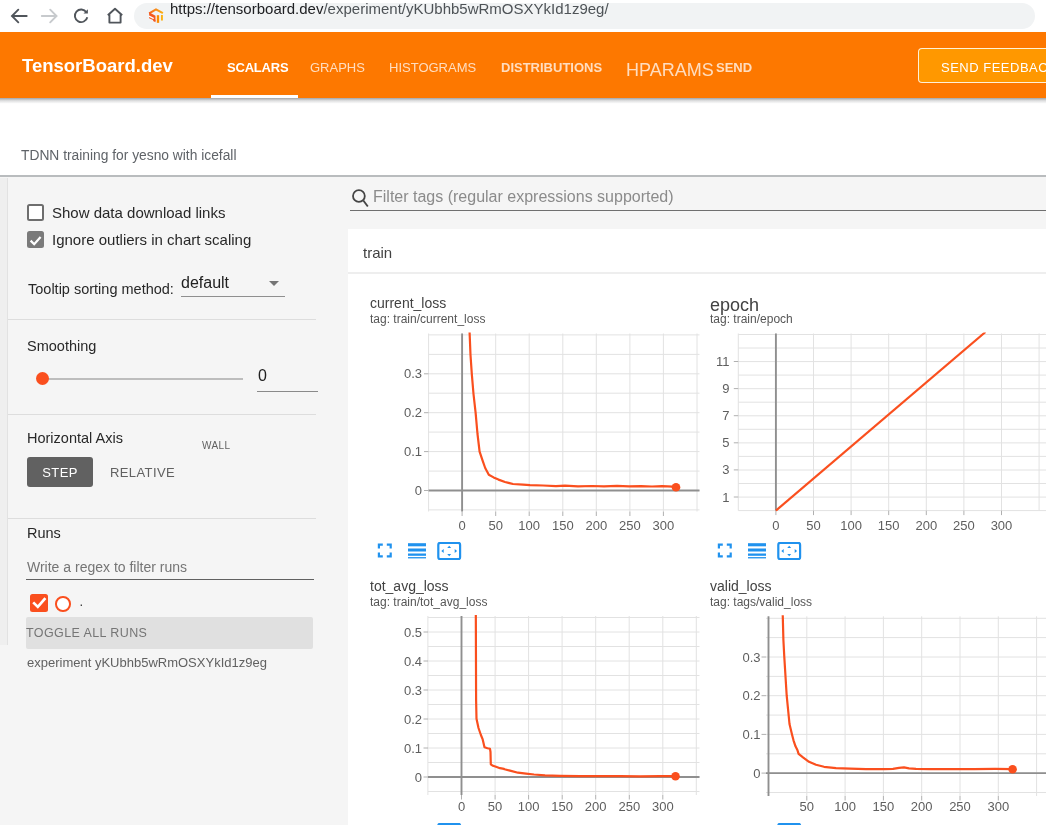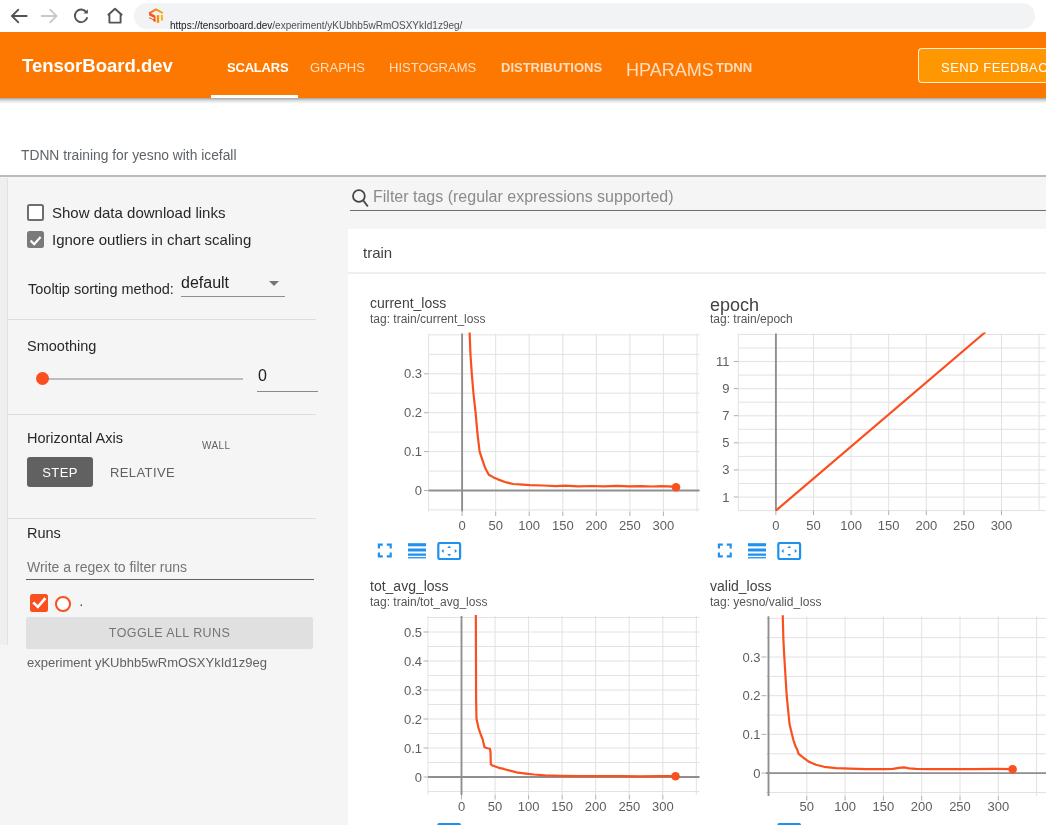--- a/index.html
+++ b/index.html
@@ -29,30 +29,30 @@
         <stop offset="1" stop-color="#fbb114"></stop>
       </linearGradient>
     </defs>
  <path d="M2.9 9.2 L12 3.8 L21.2 8.9" stroke="url(#fg)" stroke-width="2.8" fill="none"></path>
  <path d="M2.8 7.8 L11.3 12.4 L11.3 19.2 L2.8 15.6z" fill="#f5581f"></path>
  <path d="M2.6 12.9 L9.2 16.2" stroke="#fff" stroke-width="1.7"></path>
  <rect x="13.1" y="11.6" width="3.1" height="10.2" fill="#fb8c00"></rect>
  <rect x="18.6" y="11.3" width="2.6" height="7.4" fill="#fbb114"></rect>
  <path d="M8.2 15.9l3.1 2v3l-3.1-1.6z" fill="#f5581f"></path>
 </svg>
-<div class="abs" style="left:170px;top:20px;font-size:10px;color:#202124;letter-spacing:0;white-space:nowrap">https://tensorboard.dev<span style="color:#4e5357">/experiment/yKUbhb5wRmOSXYkId1z9eg/</span></div>
+<div class="abs" style="left:170px;top:0;font-size:15px;color:#202124;letter-spacing:0;white-space:nowrap">https://tensorboard.dev<span style="color:#4e5357">/experiment/yKUbhb5wRmOSXYkId1z9eg/</span></div>
 
 <div class="abs" style="left:0;top:32px;width:1046px;height:66px;background:#fd7800;box-shadow:0 1.5px 3px rgba(0,0,0,.3)"></div>
 <div class="abs" style="left:22px;top:55px;font-size:18.5px;font-weight:bold;color:#fff">TensorBoard.dev</div>
 <div class="abs" style="top:60px;left:227px;font-size:13px;font-weight:bold;letter-spacing:-0.2px;color:#fff">SCALARS</div>
 <div class="abs" style="top:60px;left:310px;font-size:13px;font-weight:normal;color:rgba(255,255,255,.75)">GRAPHS</div>
 <div class="abs" style="top:60px;left:389px;font-size:13px;font-weight:normal;color:rgba(255,255,255,.75)">HISTOGRAMS</div>
 <div class="abs" style="top:60px;left:501px;font-size:13px;font-weight:bold;color:rgba(255,255,255,.75)">DISTRIBUTIONS</div>
 <div class="abs" style="top:60px;left:626px;font-size:18px;font-weight:normal;color:rgba(255,255,255,.75)">HPARAMS</div>
-<div class="abs" style="top:60px;left:716px;font-size:13px;font-weight:bold;color:rgba(255,255,255,.75)">TDNN</div>
+<div class="abs" style="top:60px;left:716px;font-size:13px;font-weight:bold;color:rgba(255,255,255,.75)">SEND</div>
 <div class="abs" style="left:211px;top:95.2px;width:87px;height:2.6px;background:#fff"></div>
 <div class="abs" style="left:918px;top:48px;width:150px;height:35px;background:#ff9800;border:1.6px solid rgba(255,255,255,.85);border-radius:4px"></div>
 <div class="abs" style="left:941px;top:59.5px;font-size:13px;color:#fff;letter-spacing:0.5px;white-space:nowrap">SEND FEEDBACK</div>
 
 <div class="abs" style="left:0;top:98px;width:1046px;height:77px;background:#fff"></div>
 <div class="abs" style="left:0;top:98px;width:1046px;height:6px;background:linear-gradient(rgba(50,54,60,.45),rgba(50,54,60,.16) 45%,rgba(50,54,60,0) 95%)"></div>
 <div class="abs" style="left:21px;top:147.5px;font-size:13.8px;color:#5f6368">TDNN training for yesno with icefall</div>
 <div class="abs" style="left:0;top:175px;width:1046px;height:8px;background:linear-gradient(#b9bcbe 22%,rgba(224,224,224,0) 90%)"></div>
 
 <div class="abs" style="left:0;top:177px;width:1046px;height:648px;background:#f5f5f5"></div>
@@ -91,42 +91,42 @@
 <div class="abs" style="left:27px;top:525px;font-size:14.5px;color:#282828">Runs</div>
 <div class="abs" style="left:27px;top:559px;font-size:14px;color:#757575">Write a regex to filter runs</div>
 <div class="abs" style="left:26px;top:579px;width:288px;border-top:1.5px solid #616161"></div>
 <div class="abs" style="left:29.8px;top:593.6px;width:18px;height:18px;border-radius:2.5px;background:#fa4f1e"></div>
 <svg class="abs" style="left:31px;top:595px" width="16" height="15" viewBox="0 0 16 15">
     <path d="M2.2 7.4l4.6 4.5 7.6-8.8" stroke="#fff" stroke-width="2.7" fill="none"></path>
   </svg>
 <div class="abs" style="left:55.3px;top:596px;width:15.6px;height:15.6px;border-radius:50%;border:2.5px solid #fa4f1e;background:#fff"></div>
 <div class="abs" style="left:79.5px;top:594px;font-size:13px;color:#333">.</div>
 <div class="abs" style="left:26px;top:617px;width:287px;height:32px;background:#e0e0e0;border-radius:2px"></div>
-<div class="abs" style="left:26px;top:626px;width:287px;text-align:center;font-size:12.5px;color:#757575;letter-spacing:0.4px">TOGGLE ALL RUNS</div>
+<div class="abs" style="left:26px;top:626px;width:287px;font-size:12.5px;color:#757575;letter-spacing:0.4px">TOGGLE ALL RUNS</div>
 <div class="abs" style="left:27px;top:654.5px;font-size:13px;color:#616161">experiment yKUbhb5wRmOSXYkId1z9eg</div>
 
 <svg class="abs" style="left:351px;top:188px" width="19" height="20" viewBox="0 0 19 20">
     <circle cx="7.9" cy="8" r="5.9" fill="none" stroke="#454545" stroke-width="1.8"></circle>
     <path d="M12.3 12.5l4.5 6" stroke="#454545" stroke-width="1.9"></path>
   </svg>
 <div class="abs" style="left:373px;top:188px;font-size:16px;color:#8b8b8b">Filter tags (regular expressions supported)</div>
 <div class="abs" style="left:350px;top:210px;width:696px;border-top:1.5px solid #6f6f6f"></div>
 
 <div class="abs" style="left:348px;top:229px;width:698px;height:596px;background:#fff"></div>
 <div class="abs" style="left:348px;top:272px;width:698px;border-top:2px solid #eeeeee"></div>
 <div class="abs" style="left:363px;top:244px;font-size:15px;color:#424242">train</div>
 
 <div class="abs" style="left:370px;top:295px;font-size:14px;color:#424242">current_loss</div>
 <div class="abs" style="left:370px;top:312px;font-size:12px;color:#565656">tag: train/current_loss</div>
 <div class="abs" style="left:710px;top:295px;font-size:18px;color:#424242">epoch</div>
 <div class="abs" style="left:710px;top:312px;font-size:12px;color:#565656">tag: train/epoch</div>
 <div class="abs" style="left:370px;top:578px;font-size:14px;color:#424242">tot_avg_loss</div>
 <div class="abs" style="left:370px;top:595px;font-size:12px;color:#565656">tag: train/tot_avg_loss</div>
 <div class="abs" style="left:710px;top:578px;font-size:14px;color:#424242">valid_loss</div>
-<div class="abs" style="left:710px;top:595px;font-size:12px;color:#565656">tag: yesno/valid_loss</div>
+<div class="abs" style="left:710px;top:595px;font-size:12px;color:#565656">tag: tags/valid_loss</div>
 
 <svg style="position:absolute;left:348px;top:326px" width="360" height="206" viewBox="348 326 360 206">
 <line x1="428.6" y1="333.5" x2="428.6" y2="511.5" stroke="#e2e2e2" stroke-width="1"></line>
 <line x1="462.1" y1="333.5" x2="462.1" y2="511.5" stroke="#e2e2e2" stroke-width="1"></line>
 <line x1="495.7" y1="333.5" x2="495.7" y2="511.5" stroke="#e2e2e2" stroke-width="1"></line>
 <line x1="529.2" y1="333.5" x2="529.2" y2="511.5" stroke="#e2e2e2" stroke-width="1"></line>
 <line x1="562.8" y1="333.5" x2="562.8" y2="511.5" stroke="#e2e2e2" stroke-width="1"></line>
 <line x1="596.3" y1="333.5" x2="596.3" y2="511.5" stroke="#e2e2e2" stroke-width="1"></line>
 <line x1="629.9" y1="333.5" x2="629.9" y2="511.5" stroke="#e2e2e2" stroke-width="1"></line>
 <line x1="663.4" y1="333.5" x2="663.4" y2="511.5" stroke="#e2e2e2" stroke-width="1"></line>

